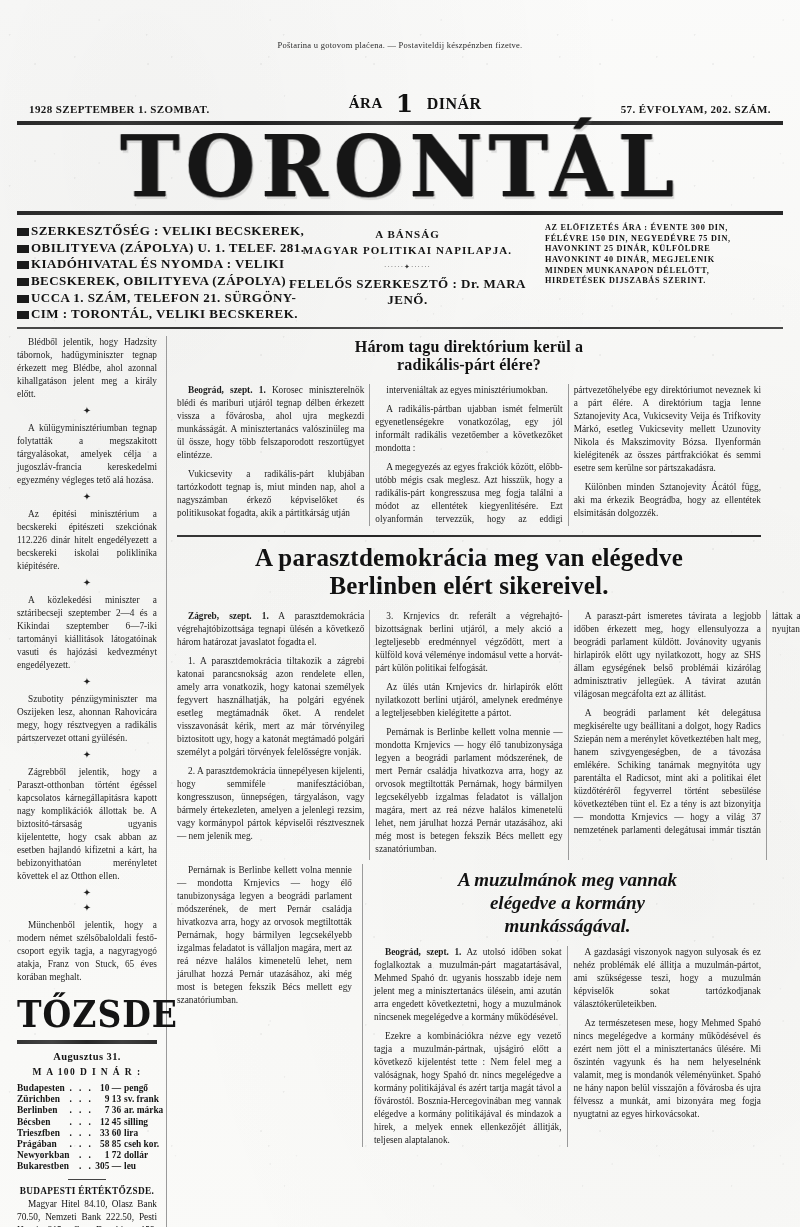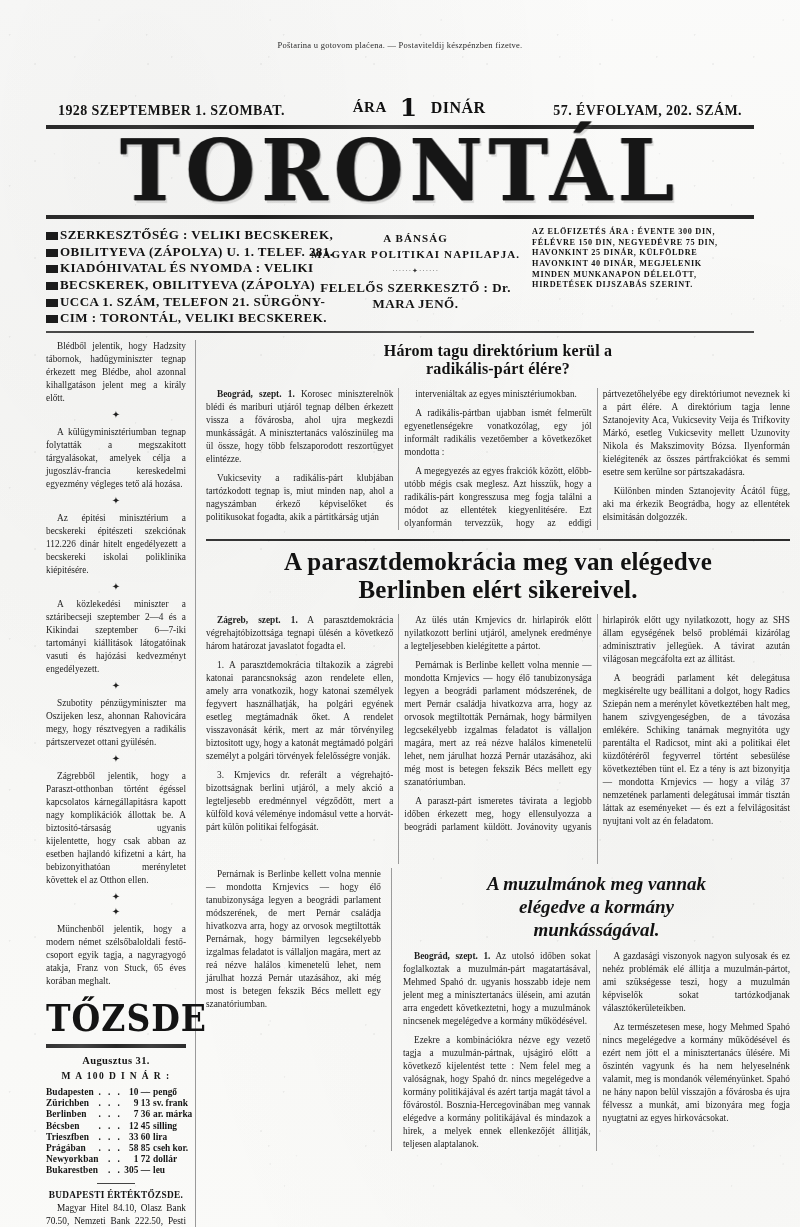--- a/index.html
+++ b/index.html
@@ -14,21 +14,21 @@
     overflow: hidden;
   }
   .page {
     position: relative;
     width: 800px; height: 1227px;
     background:
       radial-gradient(ellipse at 18% 12%, rgba(0,0,0,0.030), rgba(0,0,0,0) 52%),
       radial-gradient(ellipse at 86% 72%, rgba(0,0,0,0.022), rgba(0,0,0,0) 55%),
       linear-gradient(175deg, #fbfbfa 0%, #f7f7f5 42%, #fafaf8 100%);
     box-sizing: border-box;
-    padding: 0 46px;
+    padding: 0 17px;
   }
   
   .speckle {
     position: absolute; inset: 0; pointer-events: none;
     opacity: .5;
     background-image:
       radial-gradient(circle at 7% 23%, rgba(90,90,90,.18) 0.6px, transparent 1.2px),
       radial-gradient(circle at 31% 66%, rgba(90,90,90,.16) 0.6px, transparent 1.2px),
       radial-gradient(circle at 58% 14%, rgba(90,90,90,.13) 0.5px, transparent 1.1px),
       radial-gradient(circle at 77% 47%, rgba(90,90,90,.15) 0.6px, transparent 1.2px),
@@ -49,21 +49,21 @@
 
   
   .dateline {
     display: flex;
     align-items: flex-end;
     justify-content: space-between;
     margin-top: 15px;
     padding: 0 12px;
   }
   .dateline .left, .dateline .right {
-    font-size: 14px;
+    font-size: 11px;
     font-weight: bold;
     letter-spacing: .4px;
     white-space: nowrap;
     color: #161616;
     margin-top: 38px;
   }
   .price-box {
     display: flex; align-items: center; gap: 13px;
     font-weight: bold;
     letter-spacing: .5px;
@@ -453,20 +453,21 @@
 
       <div class="hl-block">
         <h1 class="hl two">
           <span>A parasztdemokrácia meg van elégedve</span><br>
           <span>Berlinben elért sikereivel.</span>
         </h1>
       </div>
       <div class="three-col" style="height:250px;">
         <p class="body"><span class="lede">Zágreb, szept. 1.</span><span> A parasztdemokrácia végrehajtóbizottsága tegnapi ülésén a következő három határozat javaslatot fogadta el.</span></p>
         <p class="body">1. A parasztdemokrácia tiltakozik a zágrebi katonai parancsnokság azon rendelete ellen, amely arra vonatkozik, hogy katonai személyek fegyvert használhatják, ha polgári egyének esetleg megtámadnák őket. A rendelet visszavonását kérik, mert az már törvényileg biztositott ugy, hogy a katonát megtámadó polgári személyt a polgári törvények felelősségre vonják.</p>
+        <p class="body">2. A parasztdemokrácia ünnepélyesen kijelenti, hogy semmiféle manifesztációban, kongresszuson, ünnepségen, tárgyaláson, vagy bármely értekezleten, amelyen a jelenlegi rezsim, vagy kormánypol pártok képviselői résztvesznek — nem jelenik meg.</p>
         <p class="body">3. Krnjevics dr. referált a végrehajtó-bizottságnak berlini utjáról, a mely akció a legteljesebb eredménnyel végződött, mert a külföld ková véleménye indomásul vette a horvát-párt külön politikai felfogását.</p>
         <p class="body">Az ülés után Krnjevics dr. hirlapirók előtt nyilatkozott berlini utjáról, amelynek eredménye a legteljesebben kielégitette a pártot.</p>
         <p class="body">Pernárnak is Berlinbe kellett volna mennie — mondotta Krnjevics — hogy élő tanubizonysága legyen a beográdi parlament módszerének, de mert Pernár családja hivatkozva arra, hogy az orvosok megtiltották Pernárnak, hogy bármilyen legcsekélyebb izgalmas feladatot is vállaljon magára, mert az reá nézve halálos kimenetelü lehet, nem járulhat hozzá Pernár utazásához, aki még most is betegen fekszik Bécs mellett egy szanatóriumban.</p>
         <p class="body">A paraszt-párt ismeretes távirata a legjobb időben érkezett meg, hogy ellensulyozza a beográdi parlament küldött. Jovánovity ugyanis hirlapirók előtt ugy nyilatkozott, hogy az SHS állam egységének belső problémái kizárólag adminisztrativ jellegüek. A távirat azután világosan megcáfolta ezt az állitást.</p>
         <p class="body">A beográdi parlament két delegátusa megkisérelte ugy beállitani a dolgot, hogy Radics Sziepán nem a merénylet következtében halt meg, hanem szivgyengeségben, de a távozása emlékére. Schiking tanárnak megnyitóta ugy parentálta el Radicsot, mint aki a politikai élet küzdőtéréről fegyverrel történt sebesülése következtében tünt el. Ez a tény is azt bizonyitja — mondotta Krnjevics — hogy a világ 37 nemzetének parlamenti delegátusai immár tisztán láttak az eseményeket — és ezt a felvilágositást nyujtani volt az én feladatom.</p>
       </div>
 
       <div style="display:flex; margin-top:4px;">
         <div style="width:186px; padding-right:10px; border-right:1px solid #9a9a9a; box-sizing:border-box;">
           <p class="body">Pernárnak is Berlinbe kellett volna mennie — mondotta Krnjevics — hogy élő tanubizonysága legyen a beográdi parlament módszerének, de mert Pernár családja hivatkozva arra, hogy az orvosok megtiltották Pernárnak, hogy bármilyen legcsekélyebb izgalmas feladatot is vállaljon magára, mert az reá nézve halálos kimenetelü lehet, nem járulhat hozzá Pernár utazásához, aki még most is betegen fekszik Bécs mellett egy szanatóriumban.</p>

